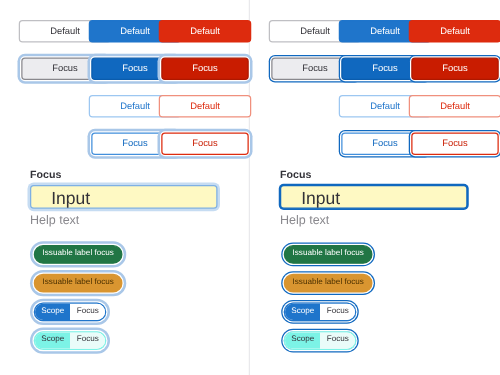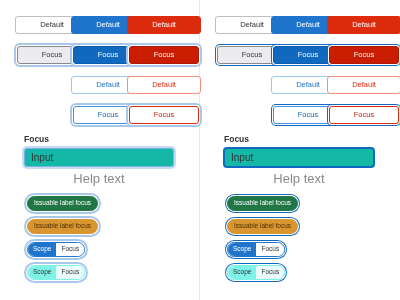--- a/index.html
+++ b/index.html
@@ -55,30 +55,30 @@
   
   .form{position:absolute;left:24px;top:134px;width:150px;}
   .form-label{
     font-size:8.5px;font-weight:bold;color:#333238;margin-bottom:4px;
   }
   .input{
     box-sizing:border-box;
     width:150px;height:19px;
     border:1px solid #428fdc;
     border-radius:3px;
-    background:#14b8a6;
-    font-size:10px;color:#333238;
-    padding:0 6px;
+    background:#fef9c3;
+    font-size:14px;color:#333238;
+    padding:0 16px;
     display:flex;align-items:center;
     outline:none;
     font-family:"Liberation Sans", sans-serif;
   }
   .input.soft{box-shadow:0 0 0 2px #c6dcf2;border-color:#7eb0e4;}
   .input.crisp{box-shadow:0 0 0 1px #1068bf;border-color:#1068bf;}
-  .help{font-size:13px;color:#89888d;margin-top:4px;text-align:center;}
+  .help{font-size:10px;color:#89888d;margin-top:4px;}
 
   
   .badges{position:absolute;left:27px;top:192px;}
   .badge-row{height:23px;display:flex;align-items:center;}
   .pill{
     display:inline-flex;align-items:center;
     font-size:6.5px;line-height:1;
     padding:3px 6px;
     border-radius:20px;
     white-space:nowrap;

